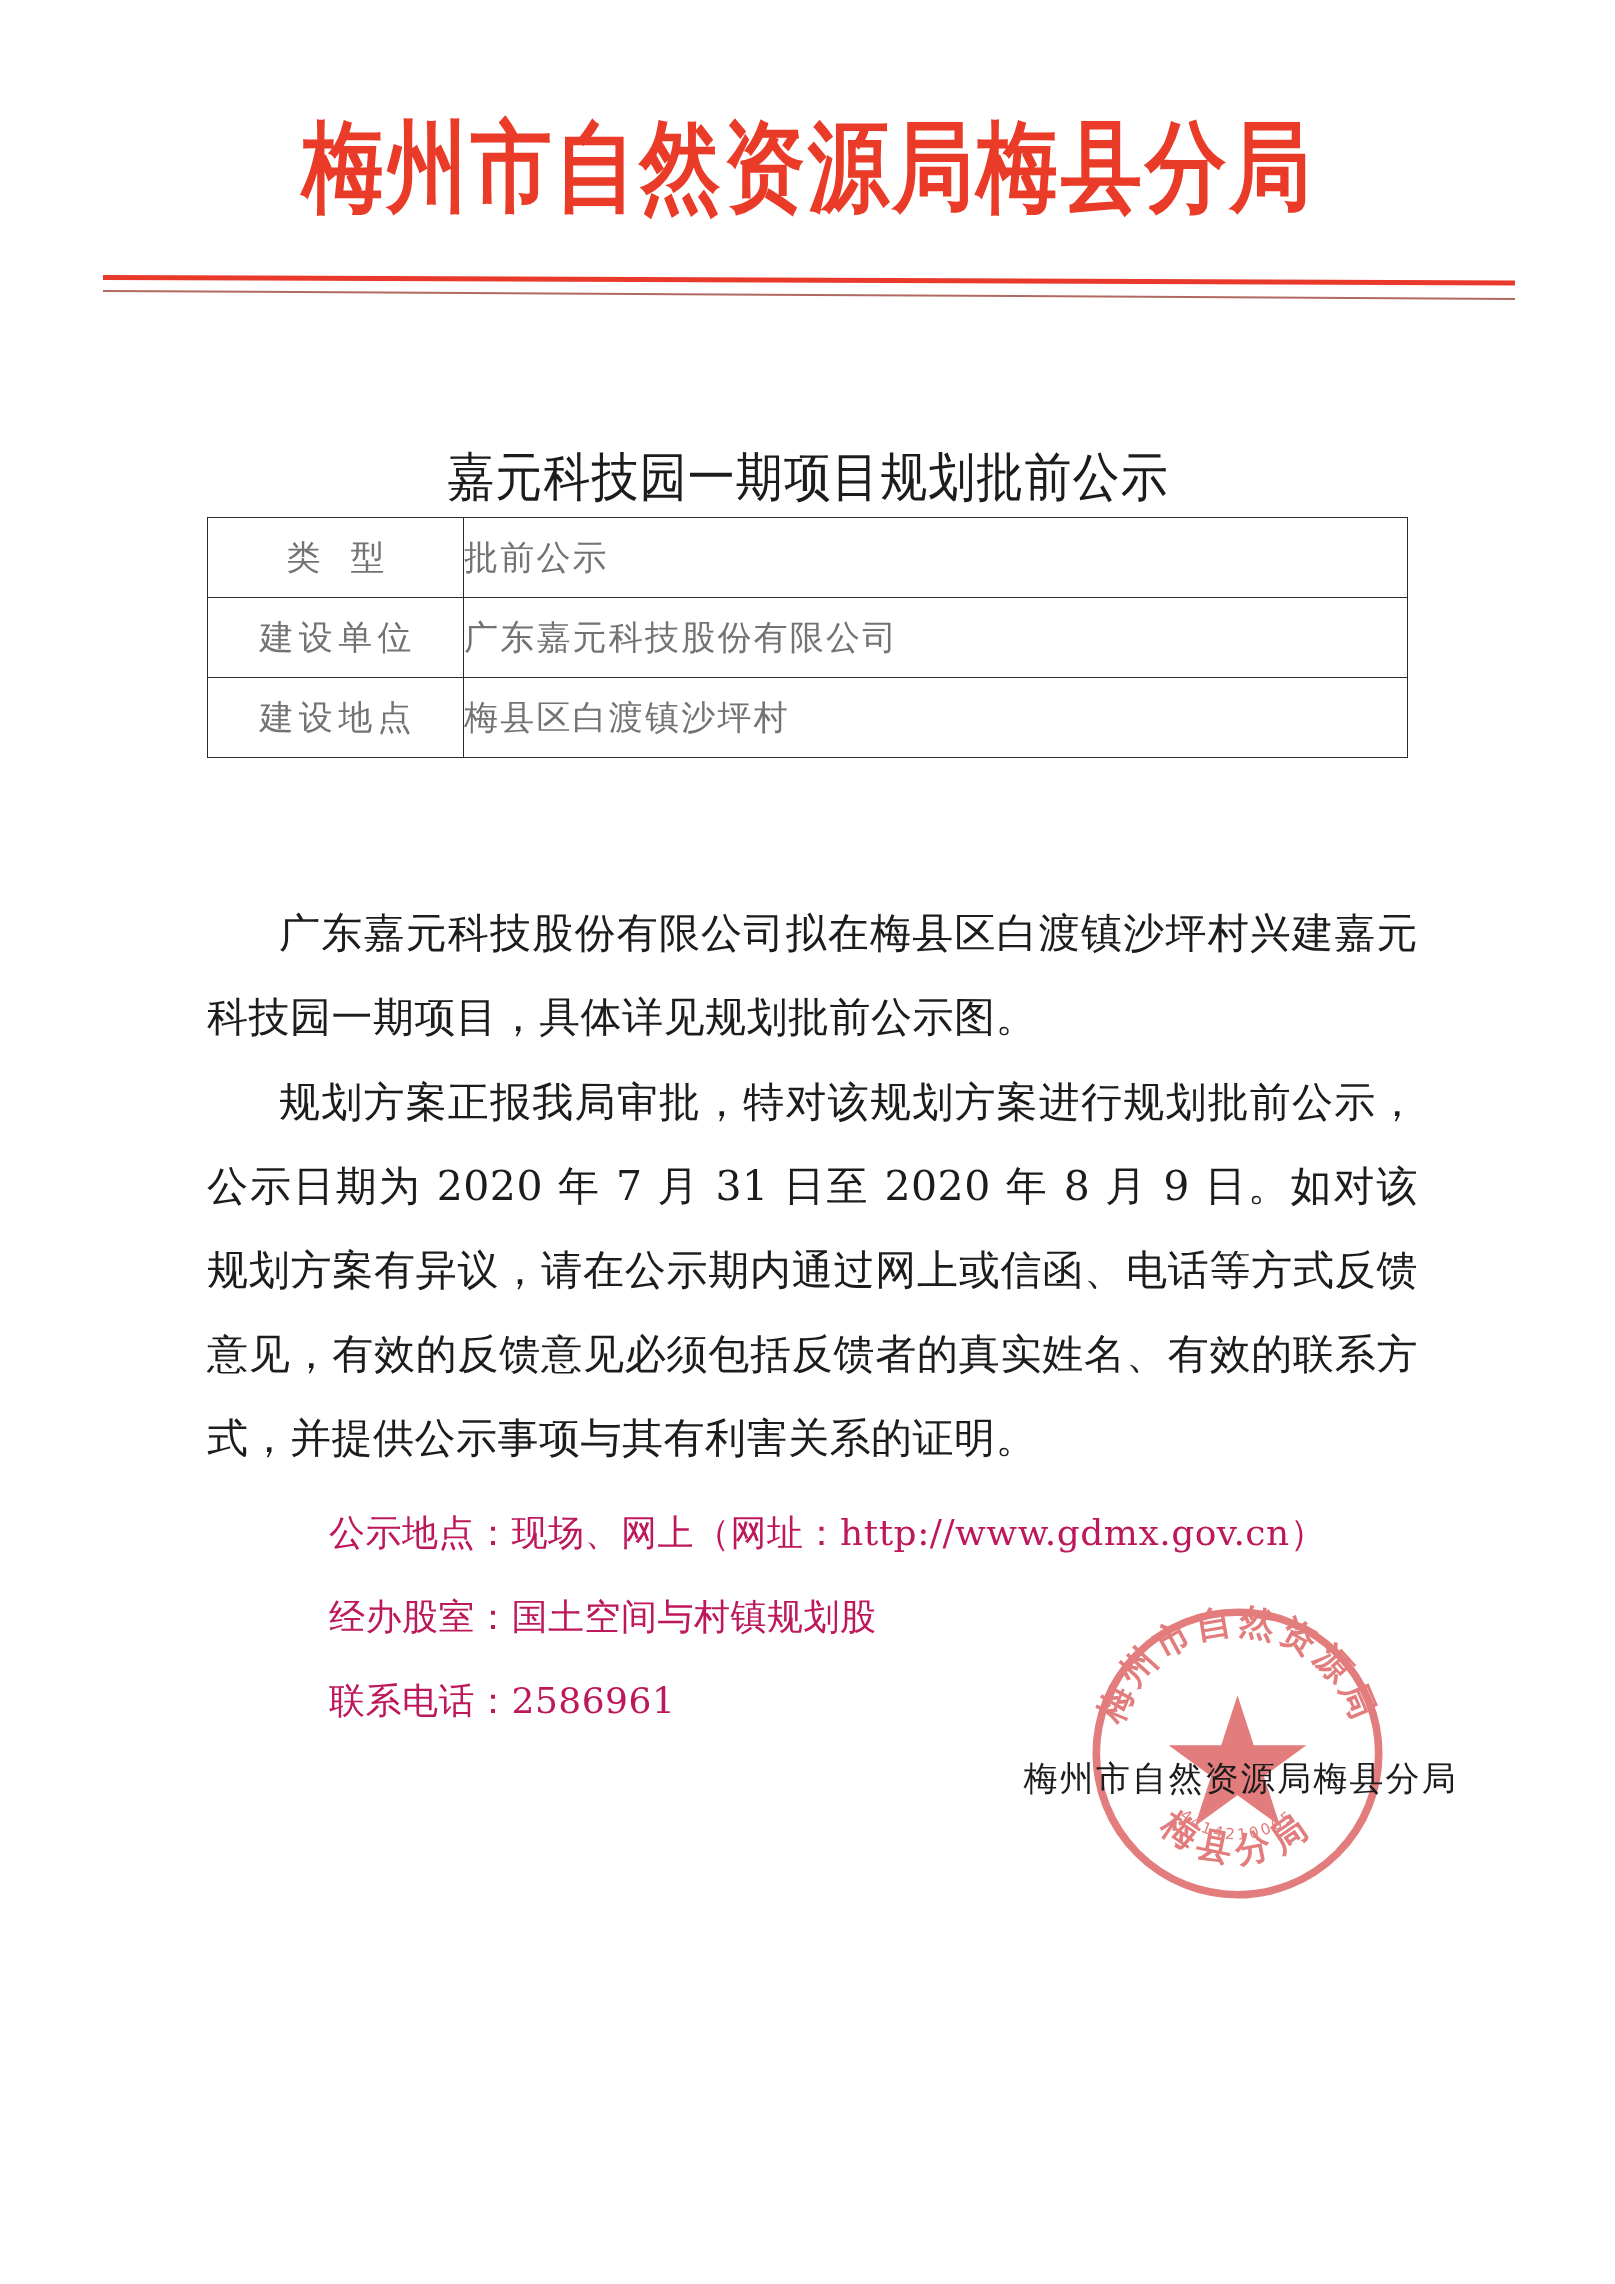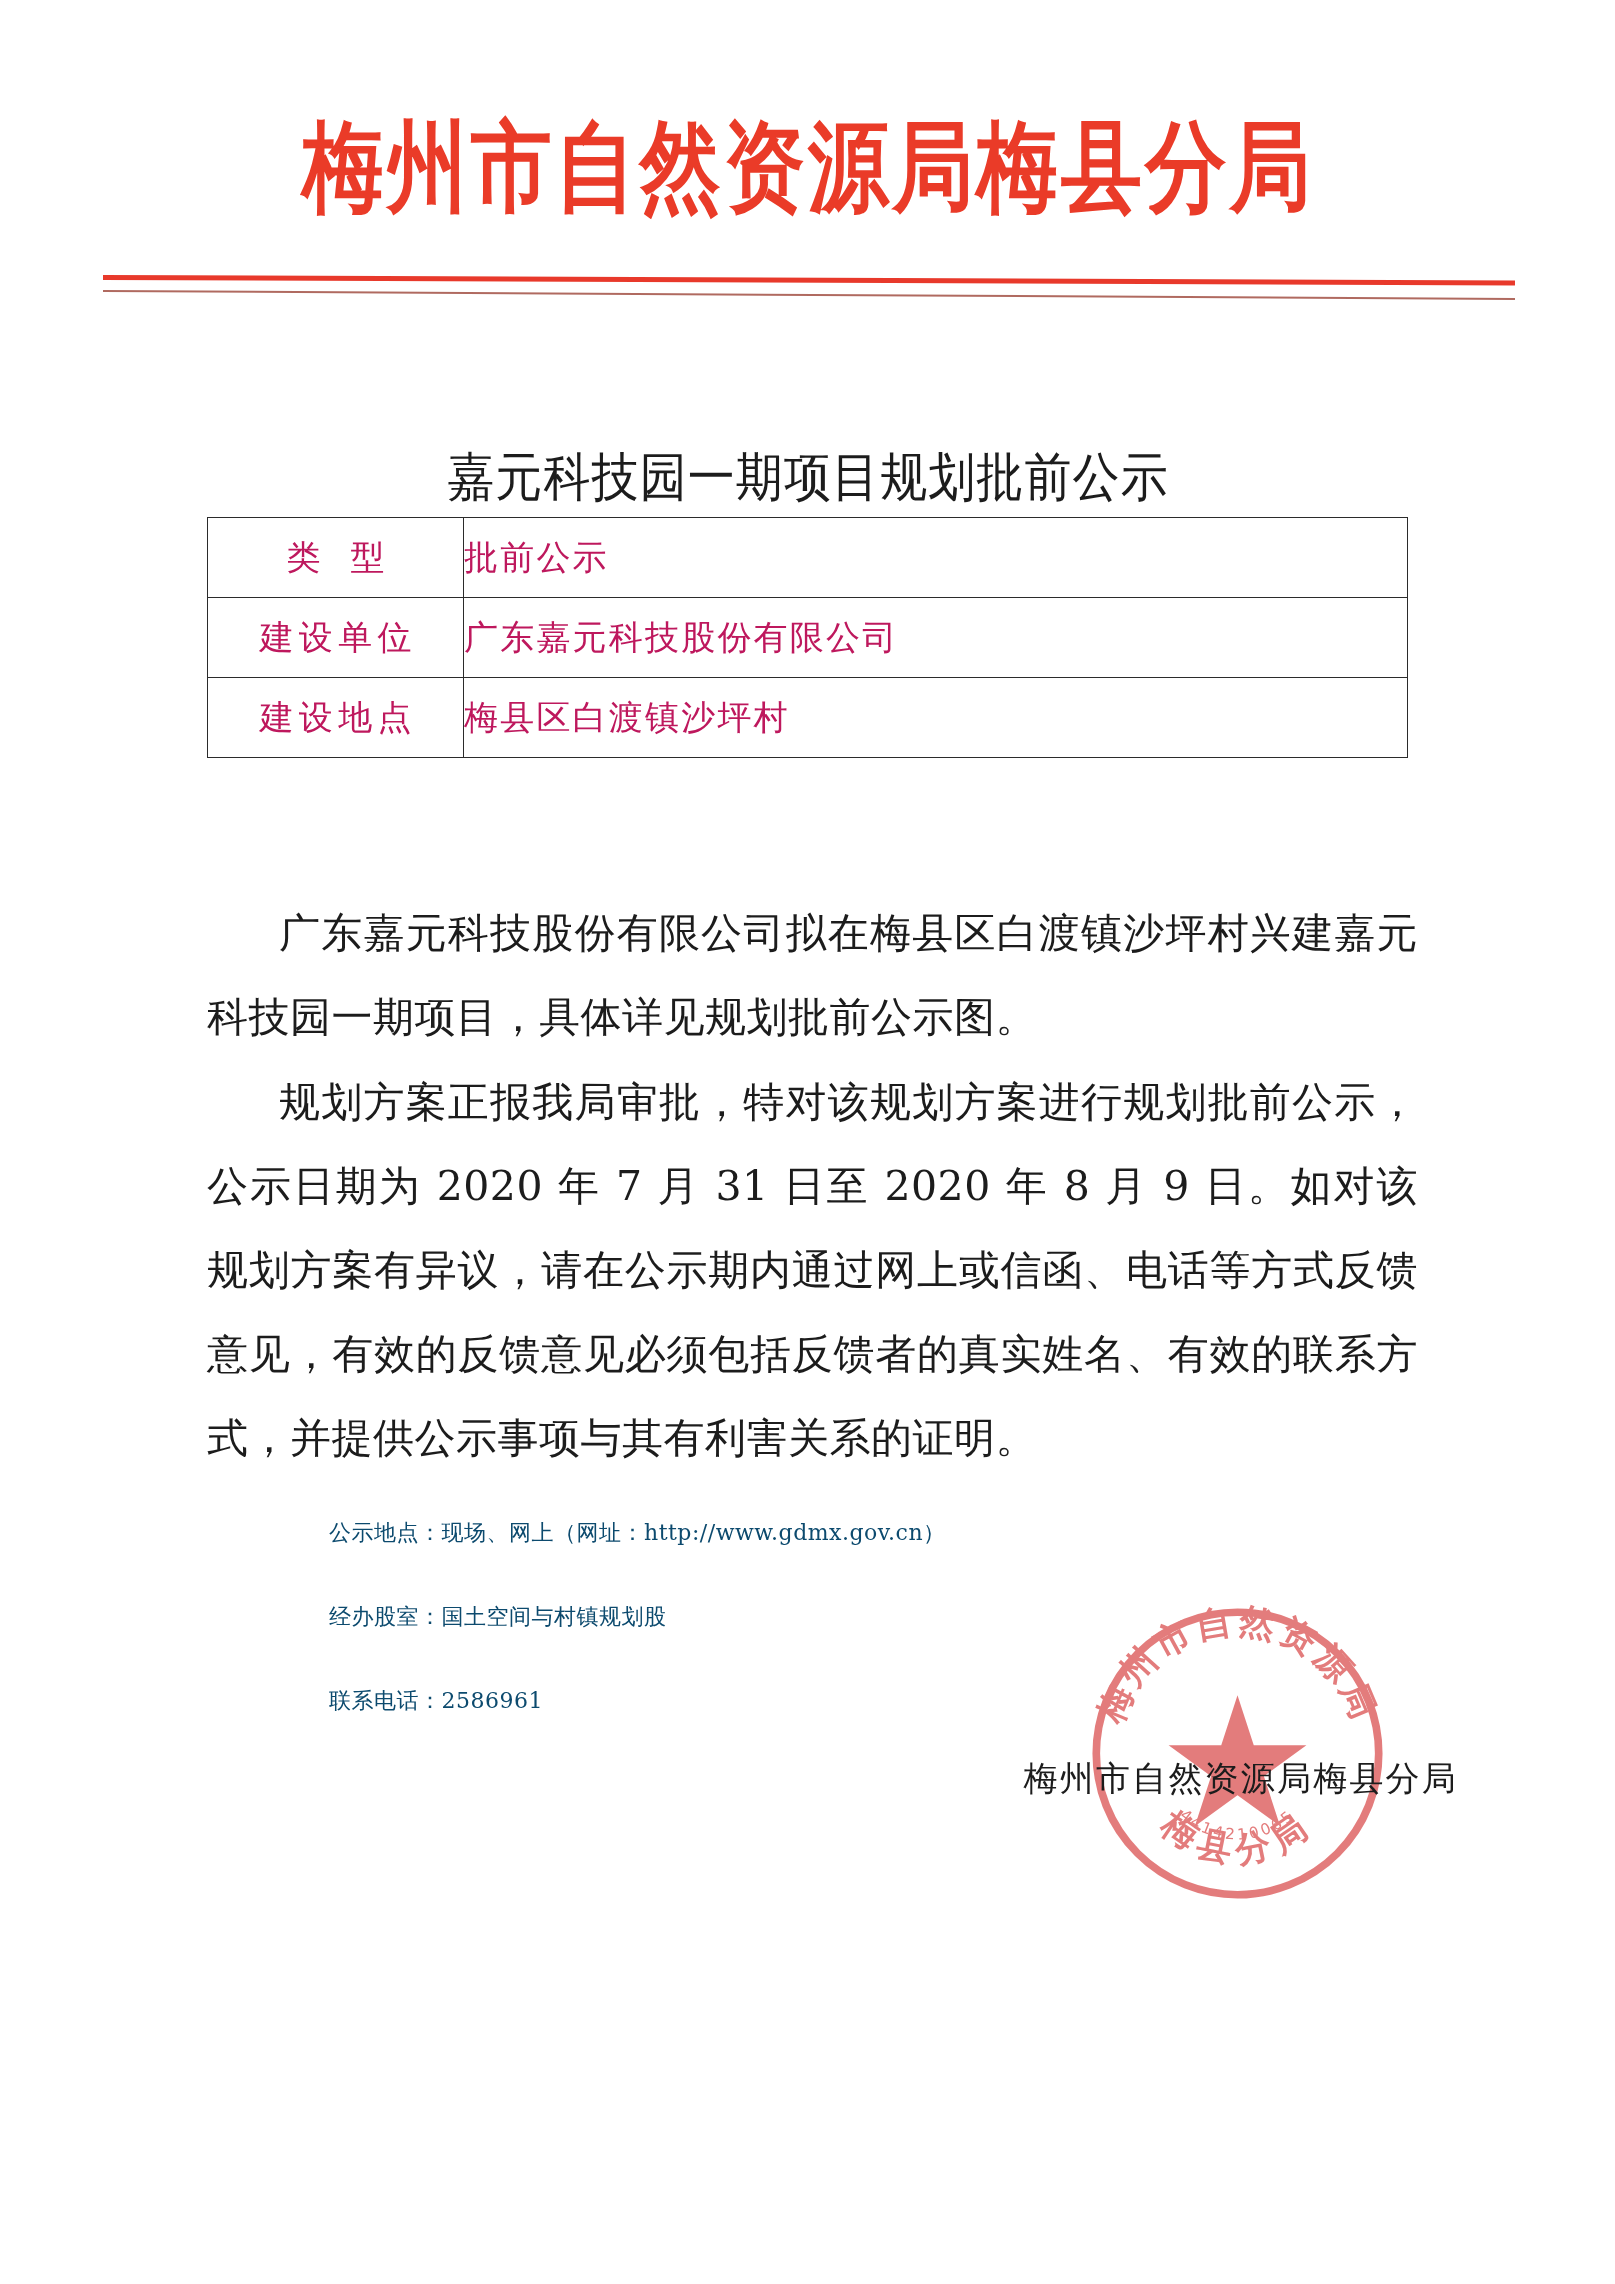--- a/index.html
+++ b/index.html
@@ -84,21 +84,21 @@
     left: 207px;
     top: 517px;
     width: 1201px;
     border-collapse: collapse;
     table-layout: fixed;
   }
   #info-table td {
     border: 1.6px solid #2b2b2b;
     height: 79px;
     font-size: 34px;
-    color: #be185d;
+    color: #737373;
     padding: 0;
     vertical-align: middle;
     white-space: nowrap;
     font-family: Liberation Mono, monospace;
   }
   #info-table td.label {
     width: 255px;
     text-align: center;
   }
   #info-table td.value {
@@ -132,24 +132,24 @@
     letter-spacing: 0.5px;
     text-align: justify;
     text-justify: inter-character;
     text-indent: 72px;
     color: #1c1c1c;
     margin: 0 0 0 0;
   }
   #para-2 { margin-top: 1.1px; }
 
   .info-line {
-    font-size: 22px;
+    font-size: 36px;
     line-height: 84px;
     letter-spacing: 0.5px;
-    color: #0c4a6e;
+    color: #be185d;
     padding-left: 122px;
     white-space: nowrap;
   }
   #info-line-venue { margin-top: 11px; }
 
   
   #signature-block {
     position: absolute;
     right: 158px;
     top: 1738px;

